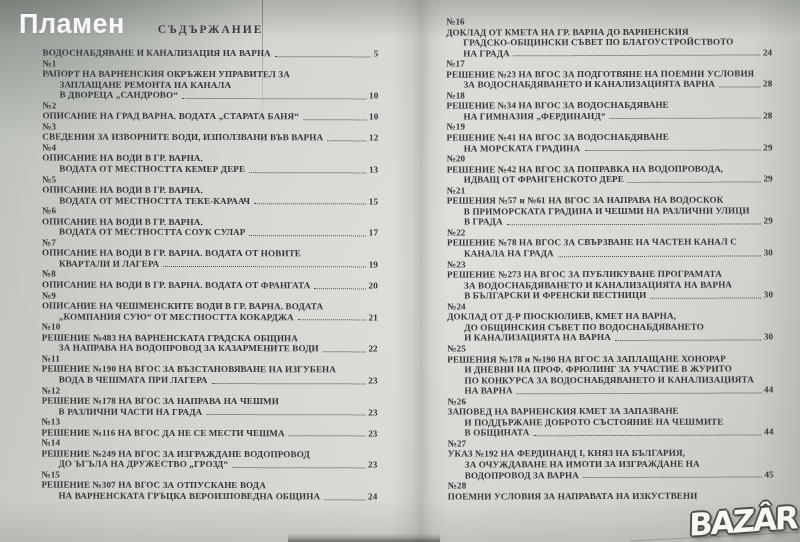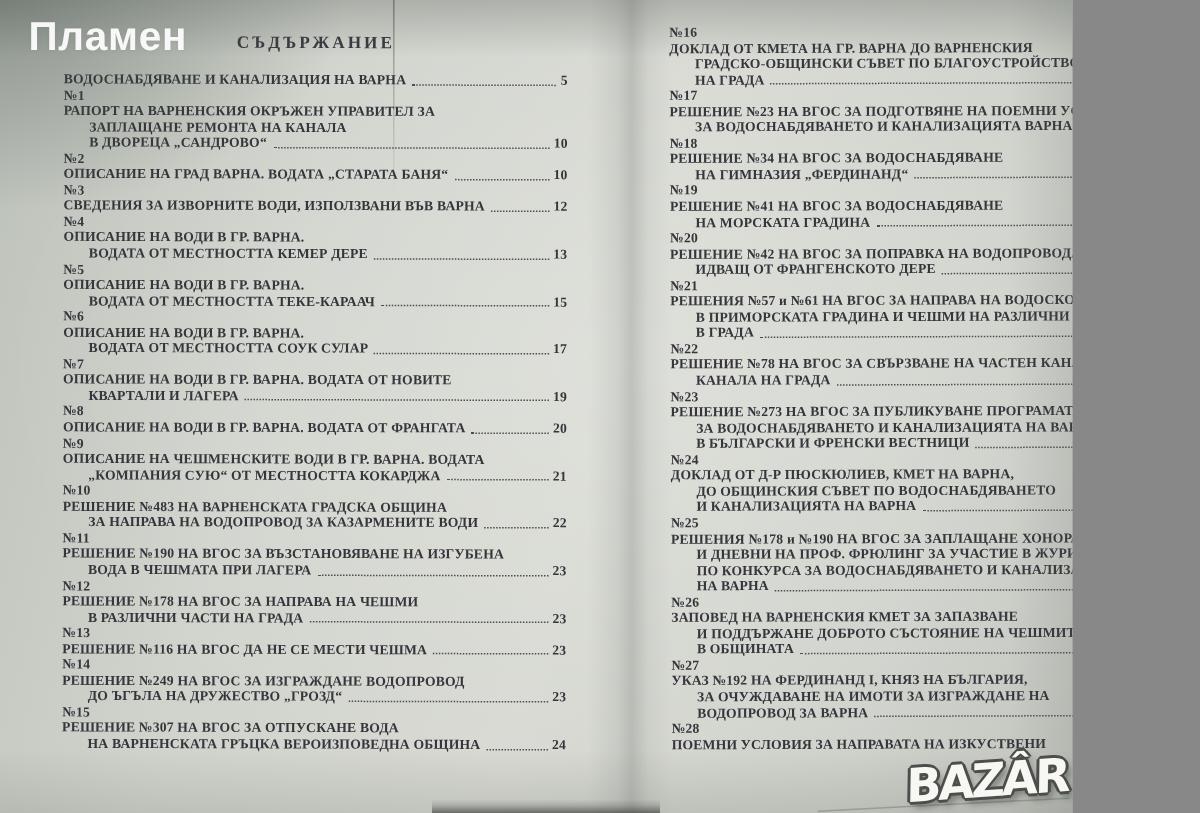--- a/index.html
+++ b/index.html
@@ -1,17 +1,17 @@
 <!DOCTYPE html>
 <html><head>
 <meta charset="utf-8">
 <style>
   html,body{margin:0;padding:0;background:#888;}
   .photo{
-    position:relative;width:715px;height:542px;overflow:hidden;
+    position:relative;width:800px;height:542px;overflow:hidden;
     background:
       radial-gradient(90% 80% at 62% 45%, rgba(255,255,255,0.20), rgba(255,255,255,0) 70%),
       linear-gradient(105deg,#bcc1ba 0%,#d1d4cd 28%,#d7d9d2 55%,#cfd2cb 82%,#c2c6bf 100%);
     font-family:"Liberation Serif","DejaVu Serif",serif;
   }
   .vignette{
     position:absolute;inset:0;pointer-events:none;
     background:
       radial-gradient(52% 42% at 0% 0%, rgba(70,80,74,0.42), rgba(70,80,74,0) 62%),
       linear-gradient(180deg, rgba(70,78,72,0.28), rgba(70,78,72,0) 7%),

